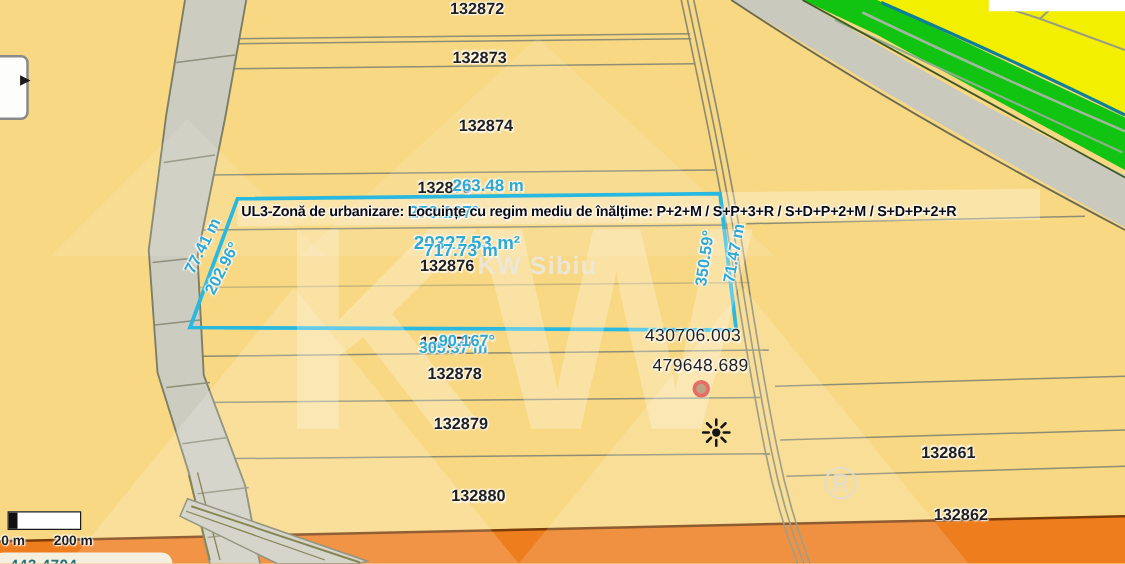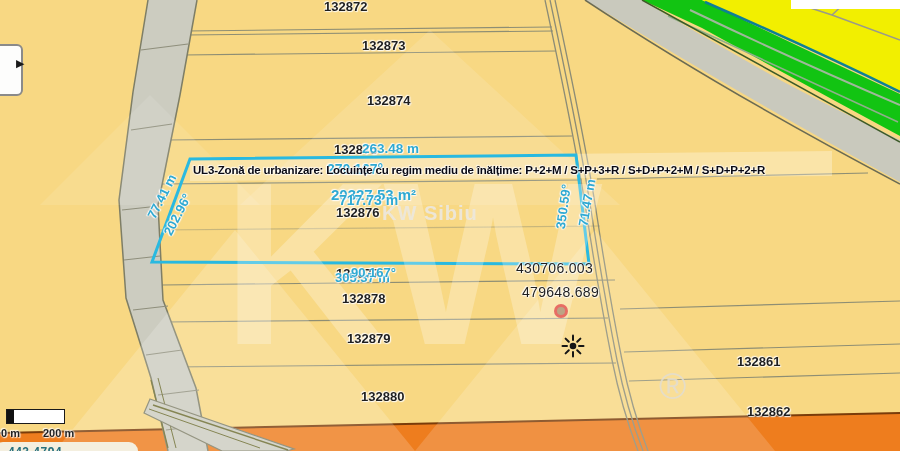--- a/index.html
+++ b/index.html
@@ -118,21 +118,21 @@
         <path d="M568.8,341.8 L565.6,338.6"></path>
       <path d="M573,340 L573,335.5"></path>
         <path d="M577.2,341.8 L580.4,338.6"></path>
     </g>
   </svg>
 
   <div class="wm-big">KW</div>
   <div class="wm-reg">®</div>
   <div class="wm-small">KW Sibiu</div>
 
-  <div class="lbl" style="left:324px;top:-1px;">132872</div>
+  <div class="lbl" style="left:360px;top:-1px;">132872</div>
   <div class="lbl" style="left:362px;top:38px;">132873</div>
   <div class="lbl" style="left:354px;top:93px;padding-left:13px;">132874</div>
   <div class="lbl" style="left:334px;top:142px;">132875</div>
   <div class="lbl" style="left:336px;top:205px;">132876</div>
   <div class="lbl" style="left:336px;top:266px;">132877</div>
   <div class="lbl" style="left:342px;top:291px;">132878</div>
   <div class="lbl" style="left:347px;top:331px;">132879</div>
   <div class="lbl" style="left:361px;top:389px;">132880</div>
   <div class="lbl" style="left:737px;top:354px;">132861</div>
   <div class="lbl" style="left:747px;top:404px;">132862</div>

